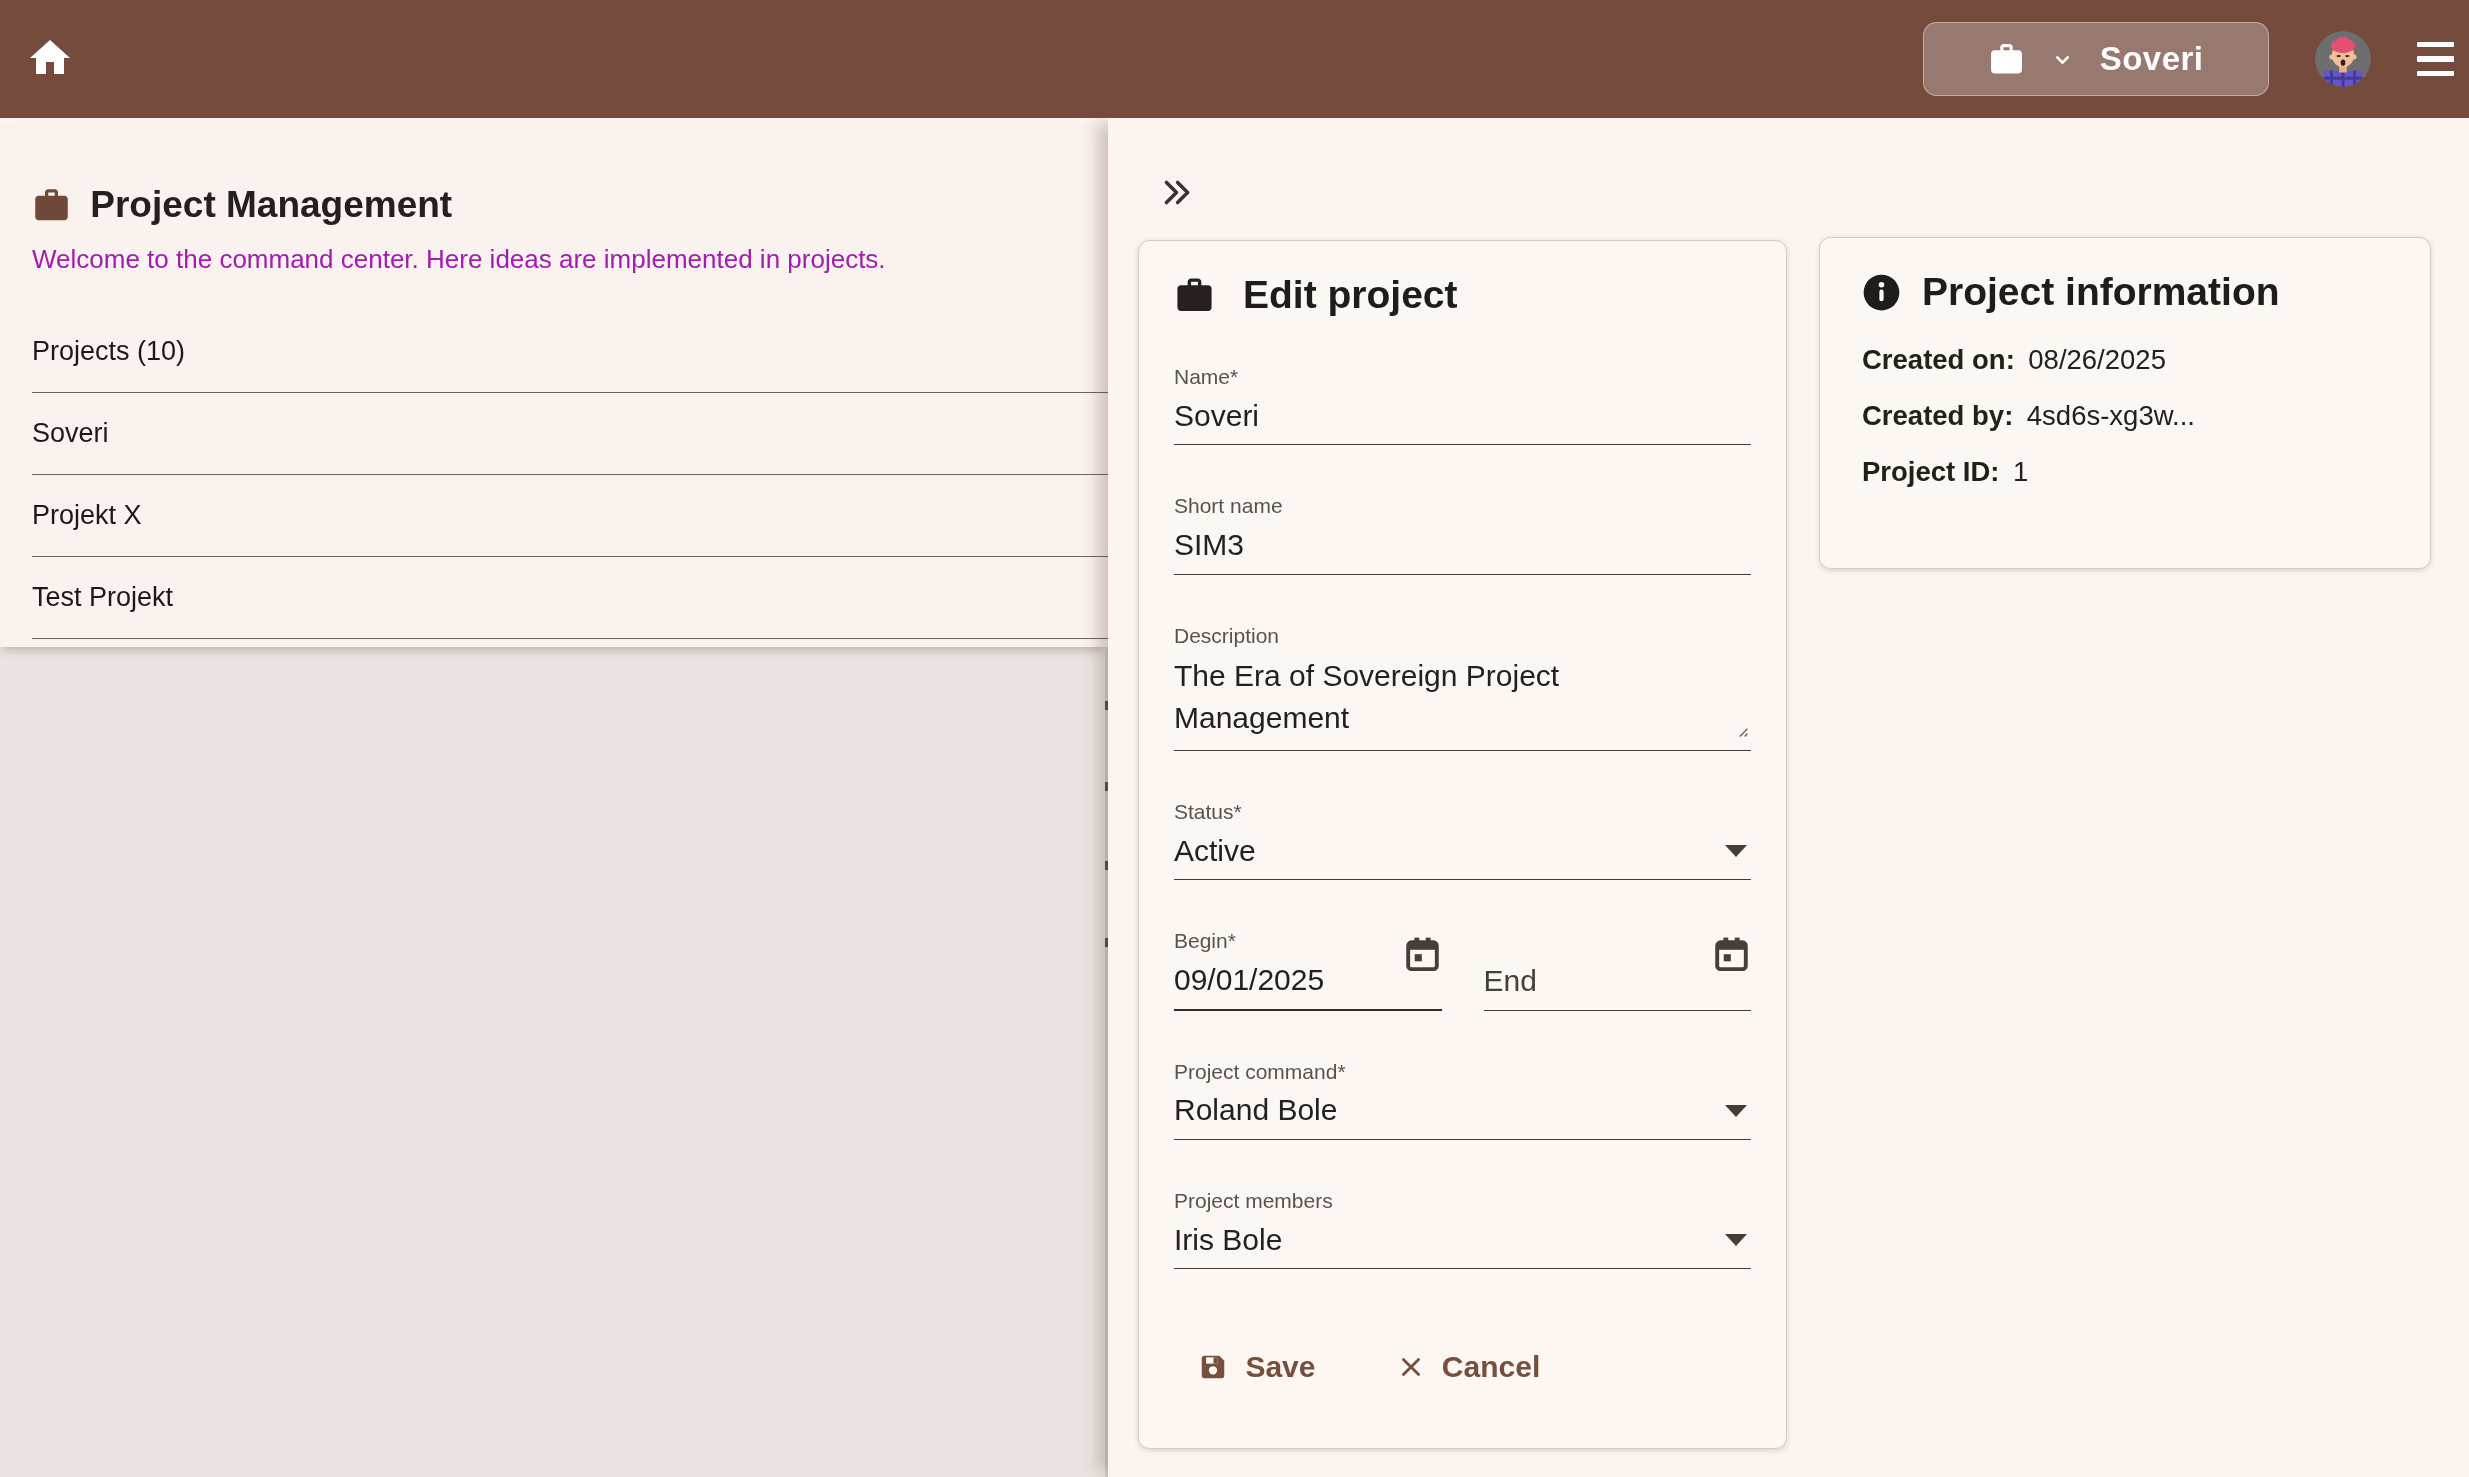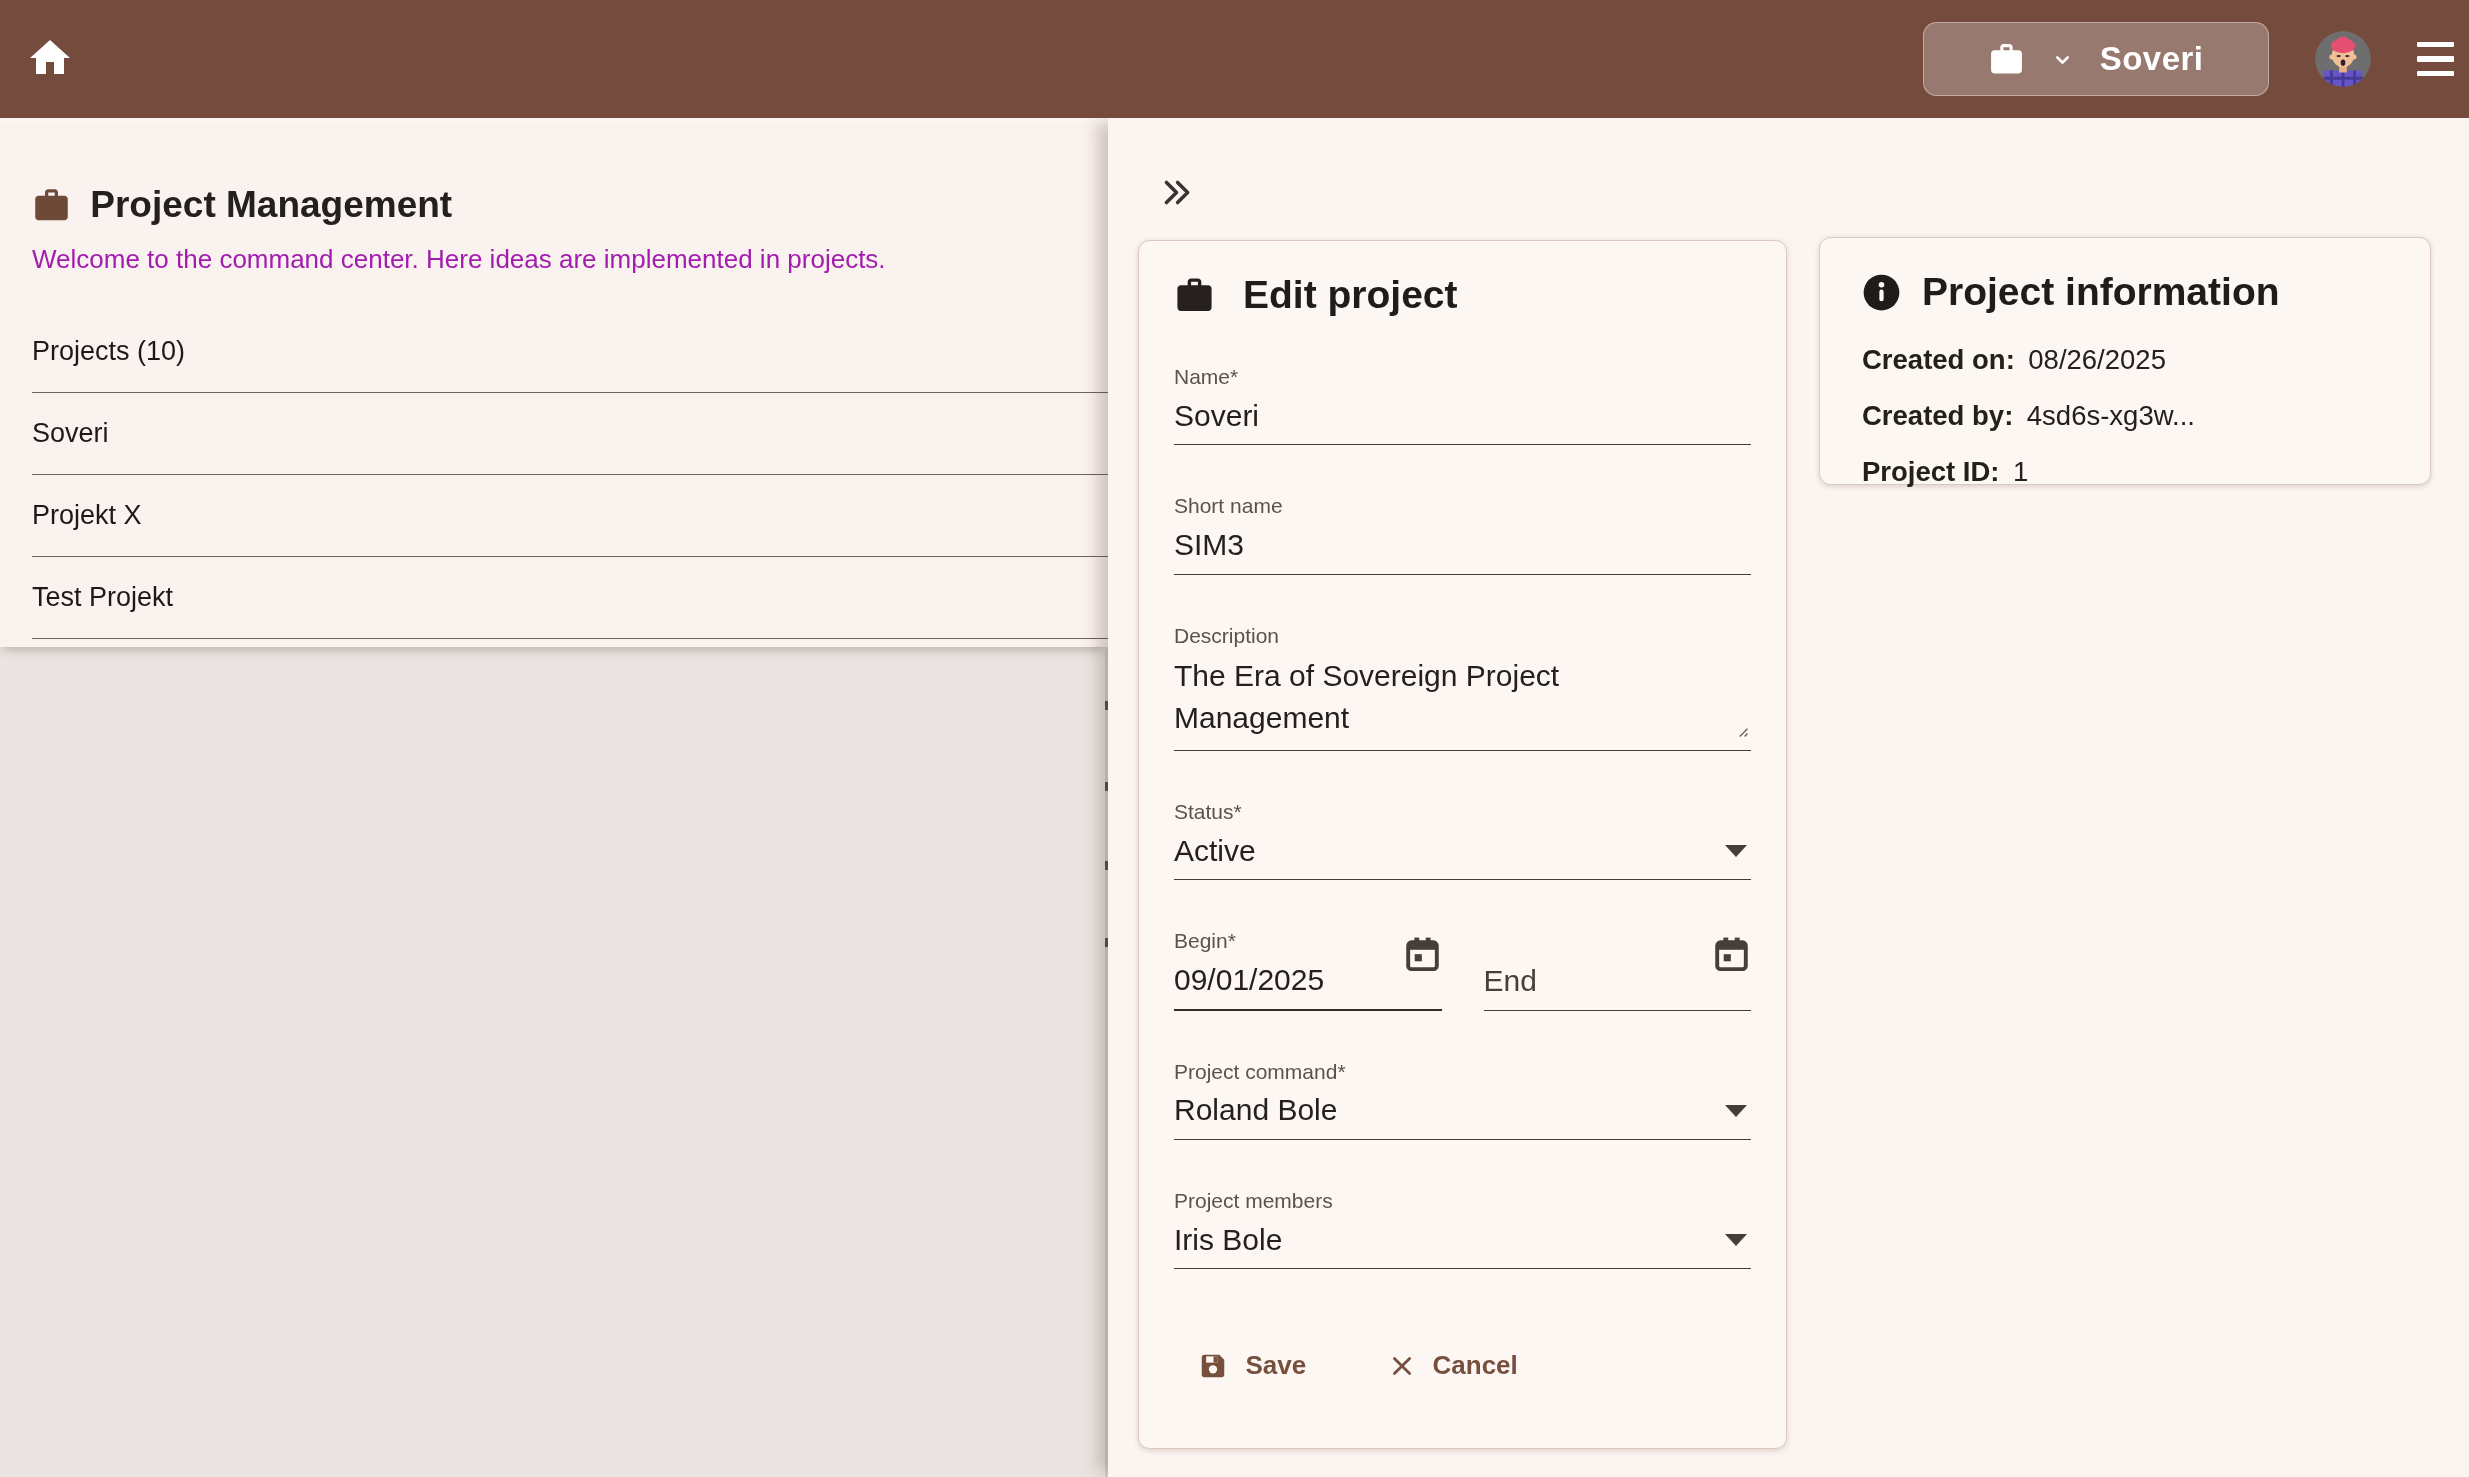--- a/index.html
+++ b/index.html
@@ -37,21 +37,21 @@
   .split-dot{position:absolute;left:0;width:3.9px;height:8.7px;background:#55504c;}
 
   
   .right-pane{position:absolute;left:1108px;top:0;right:0;bottom:0;background:#fbf4f0;
               box-shadow:-13.5px 0 15.4px -3.9px rgba(80,52,38,.25);z-index:10;}
   .collapse-btn{position:absolute;left:52px;top:60px;background:none;border:none;padding:0;cursor:pointer;}
 
   .card{position:absolute;background:#fdf7f3;border:1.4px solid #dbc8c0;border-radius:11.6px;
         box-shadow:0 1.9px 5.8px rgba(130,95,78,.22);box-sizing:border-box;}
   .edit-card{left:30px;top:122px;width:649px;height:1209px;padding:0 35px;}
-  .info-card{left:711px;top:119px;width:612px;height:248px;padding:0 42px;}
+  .info-card{left:711px;top:119px;width:612px;height:332px;padding:0 42px;}
 
   .card-title-row{display:flex;align-items:center;gap:21px;padding-top:31px;}
   .card-title{font-size:39px;font-weight:600;color:#201c1a;margin:0;line-height:46px;}
   .edit-card .card-title-row{margin-bottom:46px;gap:28px;}
 
   
   .field{position:relative;border-bottom:1.9px solid #433c37;margin-bottom:48px;}
   .flabel{display:block;font-size:21px;color:#5a524c;line-height:25px;margin-bottom:7.7px;}
   .fvalue{font-size:30px;color:#25201d;line-height:37px;padding-bottom:10.6px;white-space:pre-wrap;}
   .field-desc .fvalue{max-width:560px;line-height:42px;}
@@ -59,21 +59,21 @@
   .select-arrow{position:absolute;right:3.9px;top:46px;width:0;height:0;
                 border-left:11.6px solid transparent;border-right:11.6px solid transparent;
                 border-top:12.6px solid #453d38;}
   .date-row{display:flex;gap:42px;margin-bottom:48px;}
   .field-date{width:280px;margin-bottom:0;}
   .field-begin{border-bottom-width:2.9px;border-bottom-color:#332d29;}
   .field-end .fvalue{padding-top:34px;color:#474039;}
   .cal-btn{position:absolute;right:0;top:5.8px;background:none;border:none;padding:0;cursor:pointer;}
 
   .actions{display:flex;align-items:center;gap:83px;margin-top:81px;padding-left:24px;}
-  .act-btn{display:flex;align-items:center;gap:17.4px;font-size:26px;font-weight:700;color:#764f3d;
+  .act-btn{display:flex;align-items:center;gap:17.4px;font-size:30px;font-weight:700;color:#764f3d;
            background:none;border:none;padding:0;cursor:pointer;font-family:"Liberation Sans",sans-serif;}
 
   
   .info-rows{margin-top:17.4px;}
   .info-row{font-size:27.5px;line-height:56px;color:#25201d;}
   .info-row b{font-weight:700;color:#242019;}
   .info-row .ival{margin-left:13.5px;}
 </style>
 </head>
 <body>

